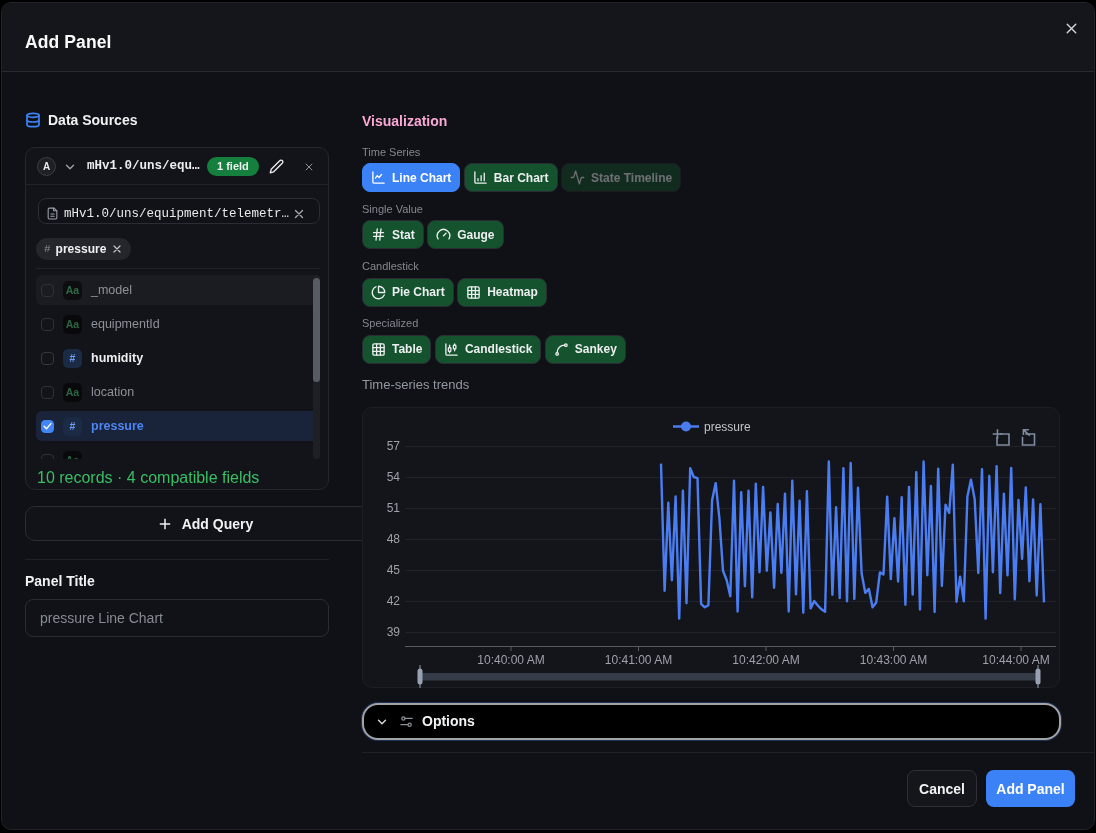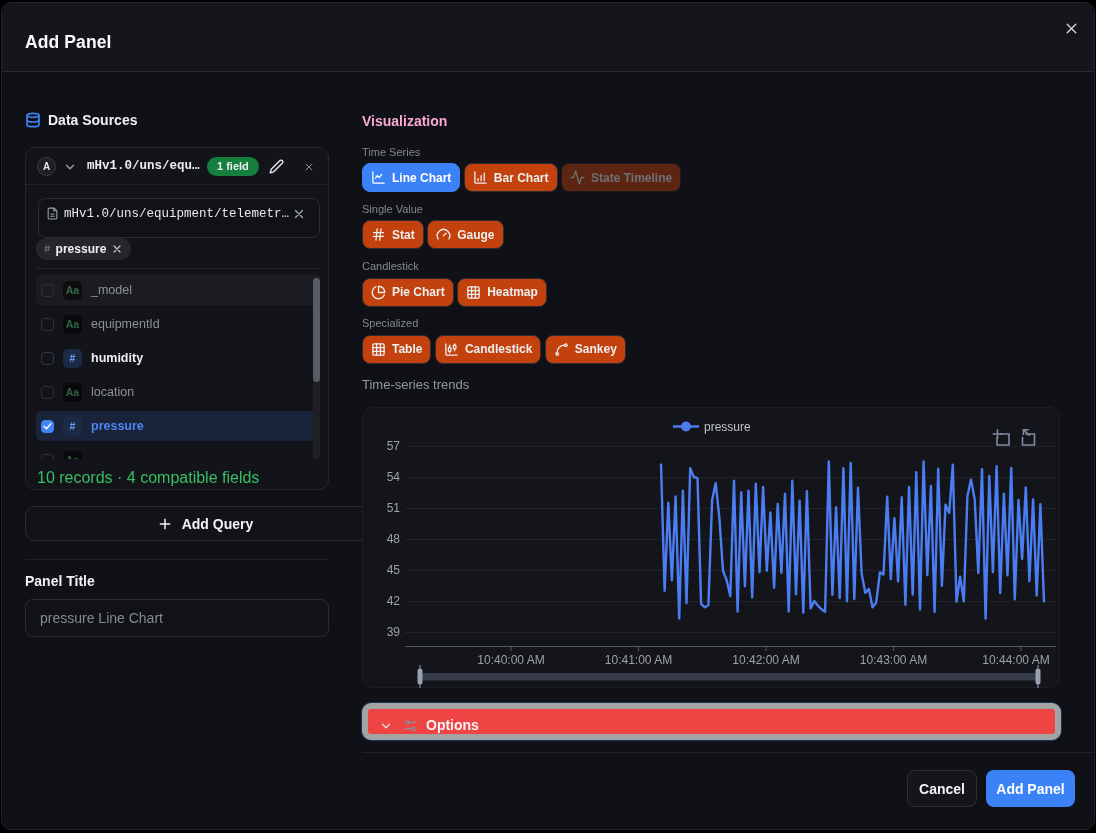--- a/index.html
+++ b/index.html
@@ -13,21 +13,21 @@
   svg { display:block; }
 
   
   .dshead { position:absolute; left:24px; top:109px; display:flex; align-items:center; gap:7px; }
   .dshead b { font-size:14px; color:#f0f1f3; }
   .qcard { position:absolute; left:23px; top:144px; width:304px; height:343px; background:#131419; border:1px solid #26272d; border-radius:10px; }
   .qhdr { position:absolute; left:0; top:0; width:100%; height:37px; border-bottom:1px solid #222329; }
   .abadge { position:absolute; left:11px; top:9px; width:19px; height:19px; border-radius:50%; background:#1e2026; border:1px solid #3a3c43; color:#e7e8ea; font-size:10px; font-weight:bold; display:flex; align-items:center; justify-content:center; }
   .qtitle { position:absolute; left:61px; top:11px; font-size:12.5px; color:#ecedef; font-weight:bold; }
   .pill { position:absolute; left:181px; top:9px; height:19px; padding:0 10px; background:#15803d; border-radius:10px; color:#eceef0; font-size:11px; font-weight:bold; line-height:19px; }
-  .tinput { position:absolute; left:12px; top:50px; width:282px; height:40px; border:1px solid #2b2d34; border-radius:8px; background:#111218; }
+  .tinput { position:absolute; left:12px; top:50px; width:282px; height:26px; border:1px solid #2b2d34; border-radius:8px; background:#111218; }
   .tinput .txt { position:absolute; left:25px; top:8px; font-size:12.5px; color:#e8e9eb; }
   .chip { position:absolute; left:10px; top:90px; height:22px; border-radius:11px; background:#24262c; padding:0 8px; display:flex; align-items:center; gap:5px; }
   .chip .h { color:#878c93; font-size:11px; font-family:"Liberation Mono", monospace; }
   .chip b { color:#eef0f2; font-size:12px; }
   .qdiv { position:absolute; left:10px; top:120px; width:284px; height:1px; background:#222329; }
   .flist { position:absolute; left:10px; top:127px; width:284px; height:184px; overflow:hidden; }
   .frow { position:relative; height:30px; margin-bottom:4px; border-radius:6px; display:flex; align-items:center; padding-left:5px; }
   .frow.hov { background:rgba(255,255,255,.035); }
   .frow .cb { width:13px; height:13px; border:1.5px solid #34373e; border-radius:4px; background:transparent; flex:0 0 auto; margin-right:9px; }
   .frow .cb.on { background:#4285f5; border-color:#4285f5; }
@@ -46,26 +46,26 @@
   .addq { position:absolute; left:23px; top:503px; width:360px; height:35px; border:1px solid #2b2d33; border-radius:10px; background:#121318; display:flex; align-items:center; justify-content:center; gap:9px; color:#f1f2f4; font-size:14px; font-weight:bold; }
   .ldiv { position:absolute; left:23px; top:556px; width:304px; height:1px; background:#1f2127; }
   .ptitle { position:absolute; left:23px; top:570px; font-size:14px; font-weight:bold; color:#f0f1f3; }
   .pinput { position:absolute; left:23px; top:596px; width:304px; height:38px; border:1px solid #2a2c33; border-radius:8px; background:#111217; }
   .pinput span { position:absolute; left:14px; top:10px; font-size:14px; color:#868b93; }
 
   
   .vhead { position:absolute; left:360px; top:110px; font-size:14px; font-weight:bold; color:#f9a8d4; }
   .slabel { position:absolute; left:360px; font-size:11px; color:#83888f; }
   .btnrow { position:absolute; left:360px; display:flex; gap:3.5px; }
-  .vbtn { height:29px; border:1px solid #2b2d34; border-radius:8px; background:#c2410c; display:flex; align-items:center; padding:0 8px; gap:6px; color:#eceef0; font-size:12px; font-weight:bold; }
+  .vbtn { height:29px; border:1px solid #2b2d34; border-radius:8px; background:#14532d; display:flex; align-items:center; padding:0 8px; gap:6px; color:#eceef0; font-size:12px; font-weight:bold; }
   .vbtn.active { background:#3b82f6; border-color:#3b82f6; color:#fff; }
   .vbtn.dis { opacity:.42; }
   .tst { position:absolute; left:360px; top:373.5px; font-size:13px; color:#9298a0; }
   .chart { position:absolute; left:360px; top:403.5px; width:698px; height:281px; background:#14151b; border:1px solid #1d1e24; border-radius:10px; }
-  .opts { position:absolute; left:360px; top:699.5px; width:699px; height:37px; background:#ef4444; border:6px solid #a3a3a3; border-radius:9px; box-shadow:0 0 0 1px rgba(59,130,246,.3); }
+  .opts { position:absolute; left:360px; top:699.5px; width:699px; height:37px; background:#000000; border:2px solid #a3a3a3; border-radius:16px; box-shadow:0 0 0 1px rgba(59,130,246,.3); }
   .opts .lab { position:absolute; left:58px; top:8px; font-size:14px; font-weight:bold; color:#f2f3f5; }
   .fdiv { position:absolute; left:360px; top:748.5px; width:734px; height:1px; background:#1f2127; }
   .btn { position:absolute; top:767px; height:37px; border-radius:8px; font-size:14px; font-weight:bold; display:flex; align-items:center; justify-content:center; }
   .cancel { left:905px; width:70px; background:#15161b; border:1px solid #2e3036; color:#f2f3f5; }
   .addp { left:984px; width:89px; background:#3b82f6; color:#fff; }
 </style>
 </head>
 <body>
 <div class="dialog">
   <div class="hdr">

